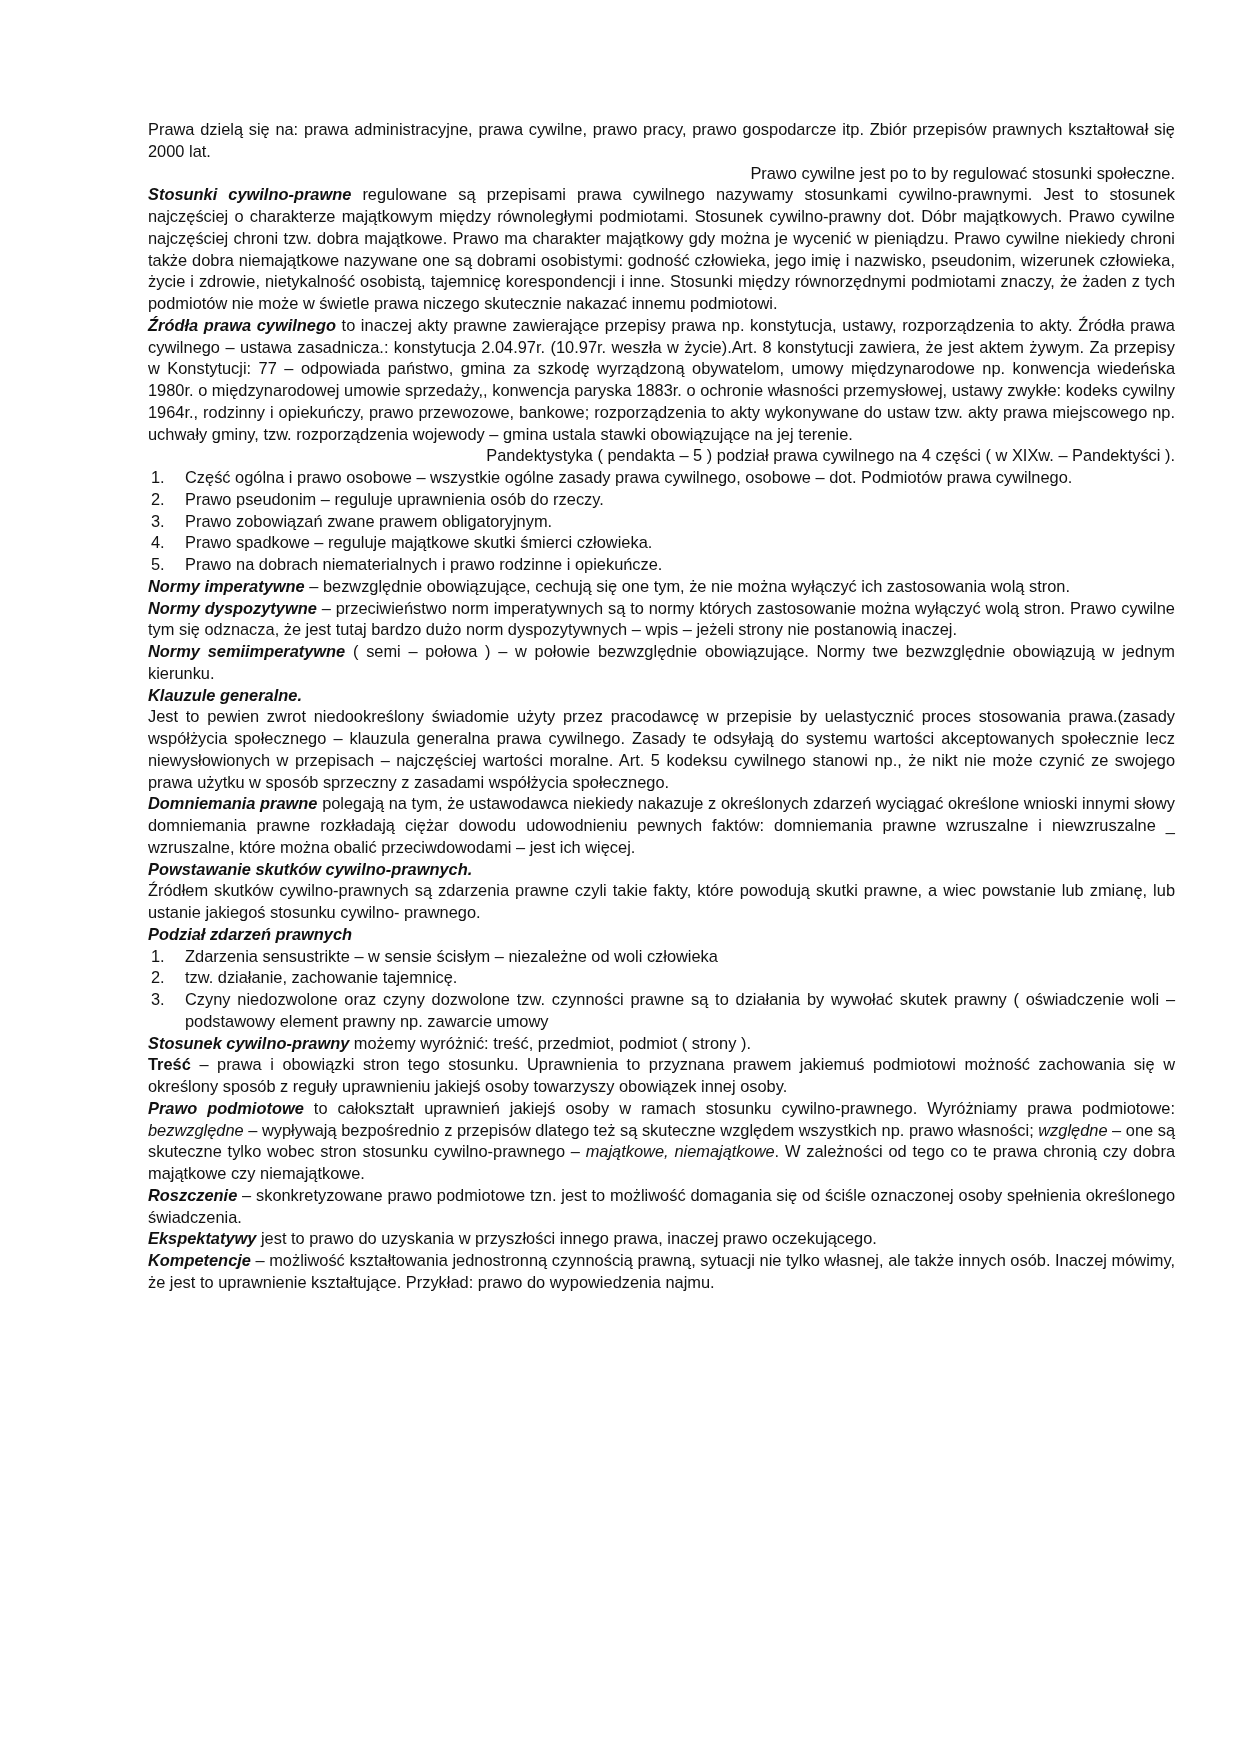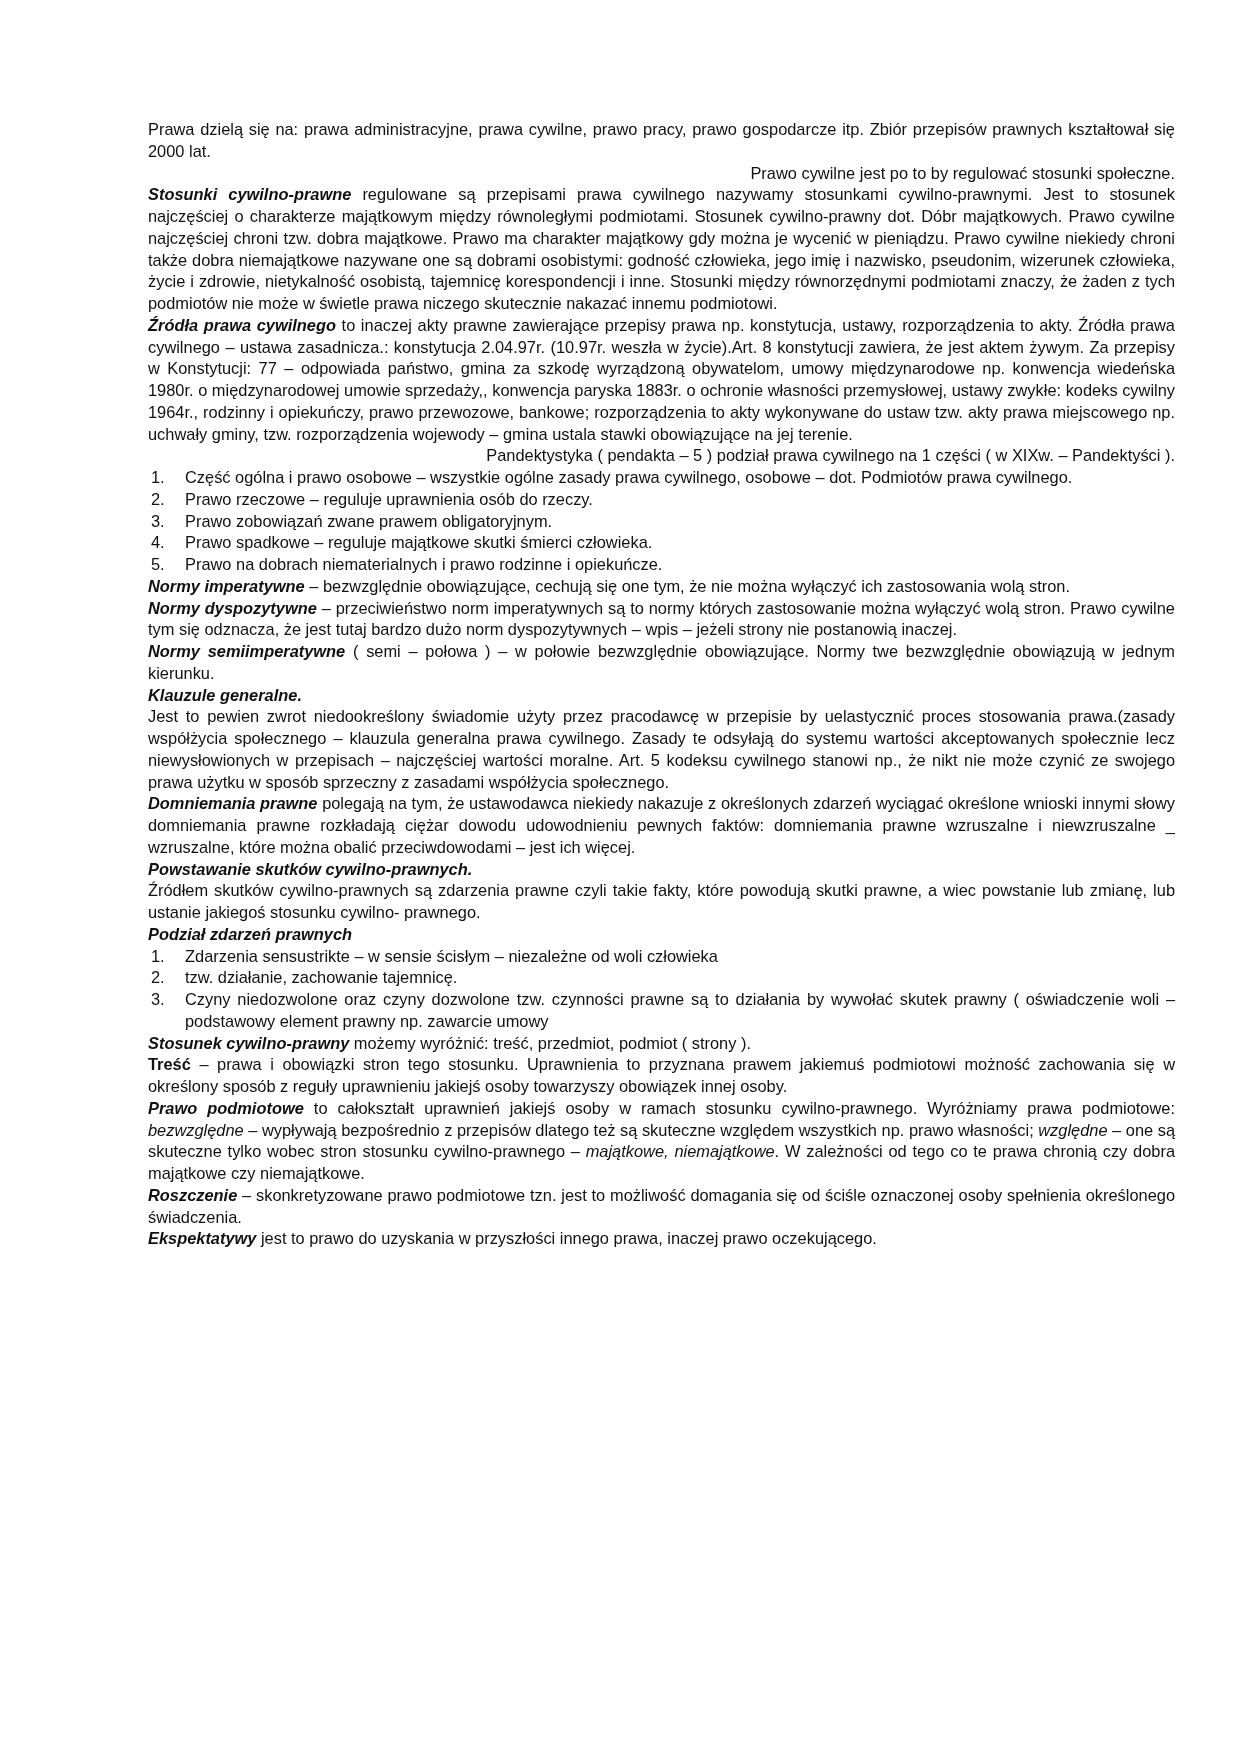--- a/index.html
+++ b/index.html
@@ -22,25 +22,25 @@
 <body>
 
 <div class="page">
   <p class="p">Prawa dzielą się na: prawa administracyjne, prawa cywilne, prawo pracy, prawo gospodarcze itp. Zbiór przepisów prawnych kształtował się 2000 lat.</p>
   <p class="p left">Prawo cywilne jest po to by regulować stosunki społeczne.</p>
 
   <p class="p"><span class="bi">Stosunki cywilno-prawne</span><span> regulowane są przepisami prawa cywilnego nazywamy stosunkami cywilno-prawnymi. Jest to stosunek najczęściej o charakterze majątkowym między równoległymi podmiotami. Stosunek cywilno-prawny dot. Dóbr majątkowych. Prawo cywilne najczęściej chroni tzw. dobra majątkowe. Prawo ma charakter majątkowy gdy można je wycenić w pieniądzu. Prawo cywilne niekiedy chroni także dobra niemajątkowe nazywane one są dobrami osobistymi: godność człowieka, jego imię i nazwisko, pseudonim, wizerunek człowieka, życie i zdrowie, nietykalność osobistą, tajemnicę korespondencji i inne. Stosunki między równorzędnymi podmiotami znaczy, że żaden z tych podmiotów nie może w świetle prawa niczego skutecznie nakazać innemu podmiotowi.</span></p>
 
   <p class="p"><span class="bi">Źródła prawa cywilnego</span><span> to inaczej akty prawne zawierające przepisy prawa np. konstytucja, ustawy, rozporządzenia to akty. Źródła prawa cywilnego – ustawa zasadnicza.: konstytucja 2.04.97r. (10.97r. weszła w życie).Art. 8 konstytucji zawiera, że jest aktem żywym. Za przepisy w Konstytucji: 77 – odpowiada państwo, gmina za szkodę wyrządzoną obywatelom, umowy międzynarodowe np. konwencja wiedeńska 1980r. o międzynarodowej umowie sprzedaży,, konwencja paryska 1883r. o ochronie własności przemysłowej, ustawy zwykłe: kodeks cywilny 1964r., rodzinny i opiekuńczy, prawo przewozowe, bankowe; rozporządzenia to akty wykonywane do ustaw tzw. akty prawa miejscowego np. uchwały gminy, tzw. rozporządzenia wojewody – gmina ustala stawki obowiązujące na jej terenie.</span></p>
 
-  <p class="p left">Pandektystyka ( pendakta – 5 ) podział prawa cywilnego na 1 części ( w XIXw. – Pandektyści ).</p>
+  <p class="p left">Pandektystyka ( pendakta – 5 ) podział prawa cywilnego na 4 części ( w XIXw. – Pandektyści ).</p>
 
   <ol class="list">
     <li><span class="num">1.</span><span>Część ogólna i prawo osobowe – wszystkie ogólne zasady prawa cywilnego, osobowe – dot. Podmiotów prawa cywilnego.</span></li>
-    <li><span class="num">2.</span><span>Prawo rzeczowe – reguluje uprawnienia osób do rzeczy.</span></li>
+    <li><span class="num">2.</span><span>Prawo pseudonim – reguluje uprawnienia osób do rzeczy.</span></li>
     <li><span class="num">3.</span><span>Prawo zobowiązań zwane prawem obligatoryjnym.</span></li>
     <li><span class="num">4.</span><span>Prawo spadkowe – reguluje majątkowe skutki śmierci człowieka.</span></li>
     <li><span class="num">5.</span><span>Prawo na dobrach niematerialnych i prawo rodzinne i opiekuńcze.</span></li>
   </ol>
 
 
   <p class="p"><span class="bi">Normy imperatywne</span><span> – bezwzględnie obowiązujące, cechują się one tym, że nie można wyłączyć ich  zastosowania wolą stron.</span></p>
   <p class="p"><span class="bi">Normy dyspozytywne</span><span> – przeciwieństwo norm imperatywnych są to normy których zastosowanie można wyłączyć wolą stron. Prawo cywilne tym się odznacza, że jest tutaj bardzo dużo norm dyspozytywnych – wpis – jeżeli strony nie postanowią inaczej.</span></p>
   <p class="p"><span class="bi">Normy semiimperatywne</span><span>  ( semi – połowa ) – w połowie bezwzględnie obowiązujące. Normy twe bezwzględnie obowiązują w jednym kierunku.</span></p>
 
@@ -57,13 +57,14 @@
     <li><span class="num">1.</span><span>Zdarzenia sensustrikte – w sensie ścisłym – niezależne od woli człowieka</span></li>
     <li><span class="num">2.</span><span> tzw. działanie, zachowanie tajemnicę.</span></li>
     <li><span class="num">3.</span><span>Czyny niedozwolone oraz czyny dozwolone tzw. czynności prawne są to działania by wywołać skutek prawny ( oświadczenie woli – podstawowy element prawny np. zawarcie umowy</span></li>
   </ol>
 
   <p class="p"><span class="bi">Stosunek cywilno-prawny</span><span> możemy wyróżnić: treść, przedmiot, podmiot ( strony ).</span></p>
   <p class="p"><span class="b">Treść</span><span> – prawa i obowiązki stron tego stosunku. Uprawnienia to przyznana prawem jakiemuś podmiotowi możność zachowania się w określony  sposób z reguły uprawnieniu jakiejś osoby towarzyszy obowiązek innej osoby.</span></p>
   <p class="p"><span class="bi">Prawo podmiotowe</span><span> to całokształt uprawnień jakiejś osoby w ramach stosunku cywilno-prawnego. Wyróżniamy prawa podmiotowe: </span><span class="i">bezwzględne</span><span> – wypływają bezpośrednio z przepisów dlatego też są skuteczne względem wszystkich np. prawo własności; </span><span class="i">względne</span><span> – one są skuteczne tylko wobec stron stosunku cywilno-prawnego – </span><span class="i">majątkowe, niemajątkowe</span><span>. W zależności od tego co te prawa chronią czy dobra majątkowe czy niemajątkowe.</span></p>
   <p class="p"><span class="bi">Roszczenie</span><span> – skonkretyzowane prawo podmiotowe tzn. jest to możliwość domagania się od ściśle oznaczonej osoby spełnienia określonego świadczenia.</span></p>
   <p class="p"><span class="bi">Ekspektatywy</span><span> jest to prawo do uzyskania w przyszłości innego prawa, inaczej prawo oczekującego.</span></p>
+  <p class="p"><span class="bi">Kompetencje</span><span> – możliwość kształtowania jednostronną czynnością prawną, sytuacji nie tylko własnej, ale także innych osób. Inaczej mówimy, że jest to uprawnienie kształtujące. Przykład: prawo do wypowiedzenia najmu.</span></p>
 </div>
 
 </body></html>

